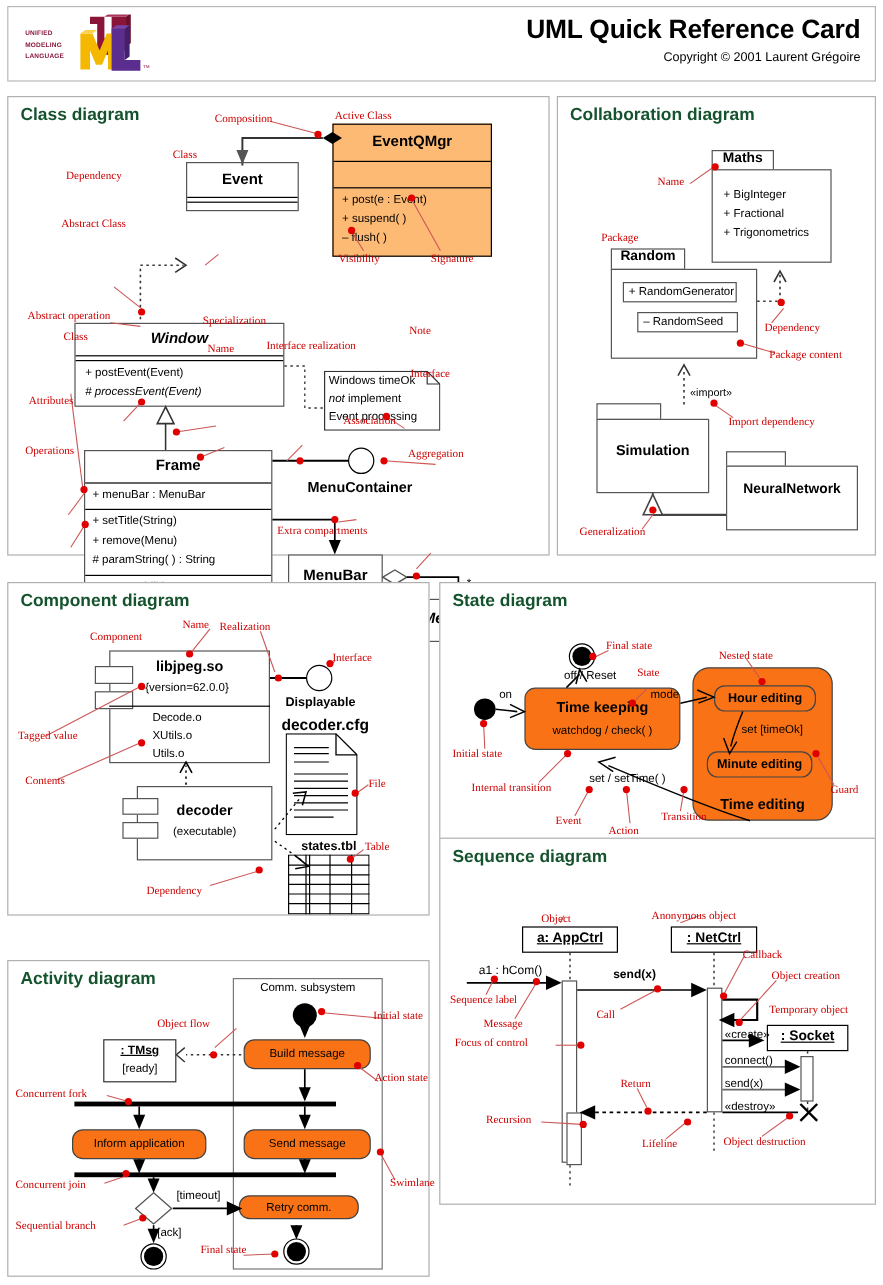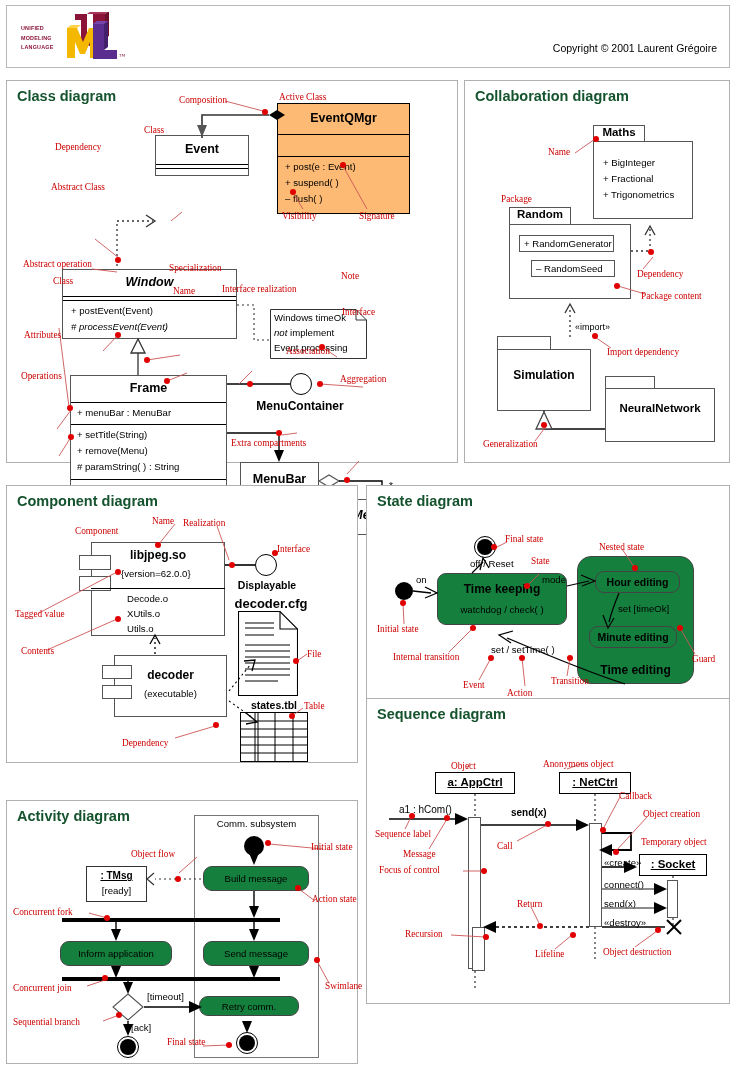--- a/index.html
+++ b/index.html
@@ -61,21 +61,21 @@
   .tbox{ position:absolute; border:1.6px solid #000; background:#fdba74; }
 
   .cls-name { font-size:12.5px; font-weight:bold; text-align:center; }
   .cls-item { font-size:9.6px; color:#000; }
   .it  { font-style:italic; }
   .bd  { font-weight:bold; }
   .und { text-decoration:underline; }
   .mono-note { font-size:9.6px; }
 
   .rrect { position:absolute; border:1px solid #444; border-radius:9px;
-           background:#15803d; font-size:9.6px; text-align:center;
+           background:#f97316; font-size:9.6px; text-align:center;
            display:flex; align-items:center; justify-content:center; }
   .circ { position:absolute; border-radius:50%; }
   .fill { background:#000; }
 
   svg.ov { position:absolute; left:0; top:0; overflow:visible; pointer-events:none; }
 </style>
 </head>
 <body>
 
 <div class="page">
@@ -91,20 +91,21 @@
 
       <path d="M6 16 L16 16 L22 30 L28 16 L38 16 L38 46 L29 46 L29 30 L24 42 L19 42 L14 30 L14 46 L6 46 Z" fill="#f5b800"></path>
       <path d="M6 16 L10 13 L20 13 L16 16 Z" fill="#ffd24d"></path>
 
       <path d="M32 12 L43 12 L43 38 L56 38 L56 47 L32 47 Z" fill="#5b2d8e"></path>
       <path d="M43 12 L47 9 L47 35 L43 38 Z" fill="#43206b"></path>
       <path d="M32 12 L36 9 L47 9 L43 12 Z" fill="#7646ad"></path>
       <text x="58" y="46" font-size="6" fill="#8a1538" font-family="Liberation Serif, serif">™</text>
     </svg>
   </div>
+  <div class="title">UML Quick Reference Card</div>
   <div class="copy">Copyright © 2001 Laurent Grégoire</div>
 </div>
 
 <div class="panel" id="panel-class">
   <div class="ptitle">Class diagram</div>
 
   <div class="tbox" style="left:270px; top:22px; width:133px; height:111px;">
     <div class="abs cls-name" style="left:0; top:7px; width:100%;">EventQMgr</div>
     <div class="abs blk" style="left:0; top:30px; width:100%; height:1.4px;"></div>
     <div class="abs blk" style="left:0; top:52px; width:100%; height:1.4px;"></div>

